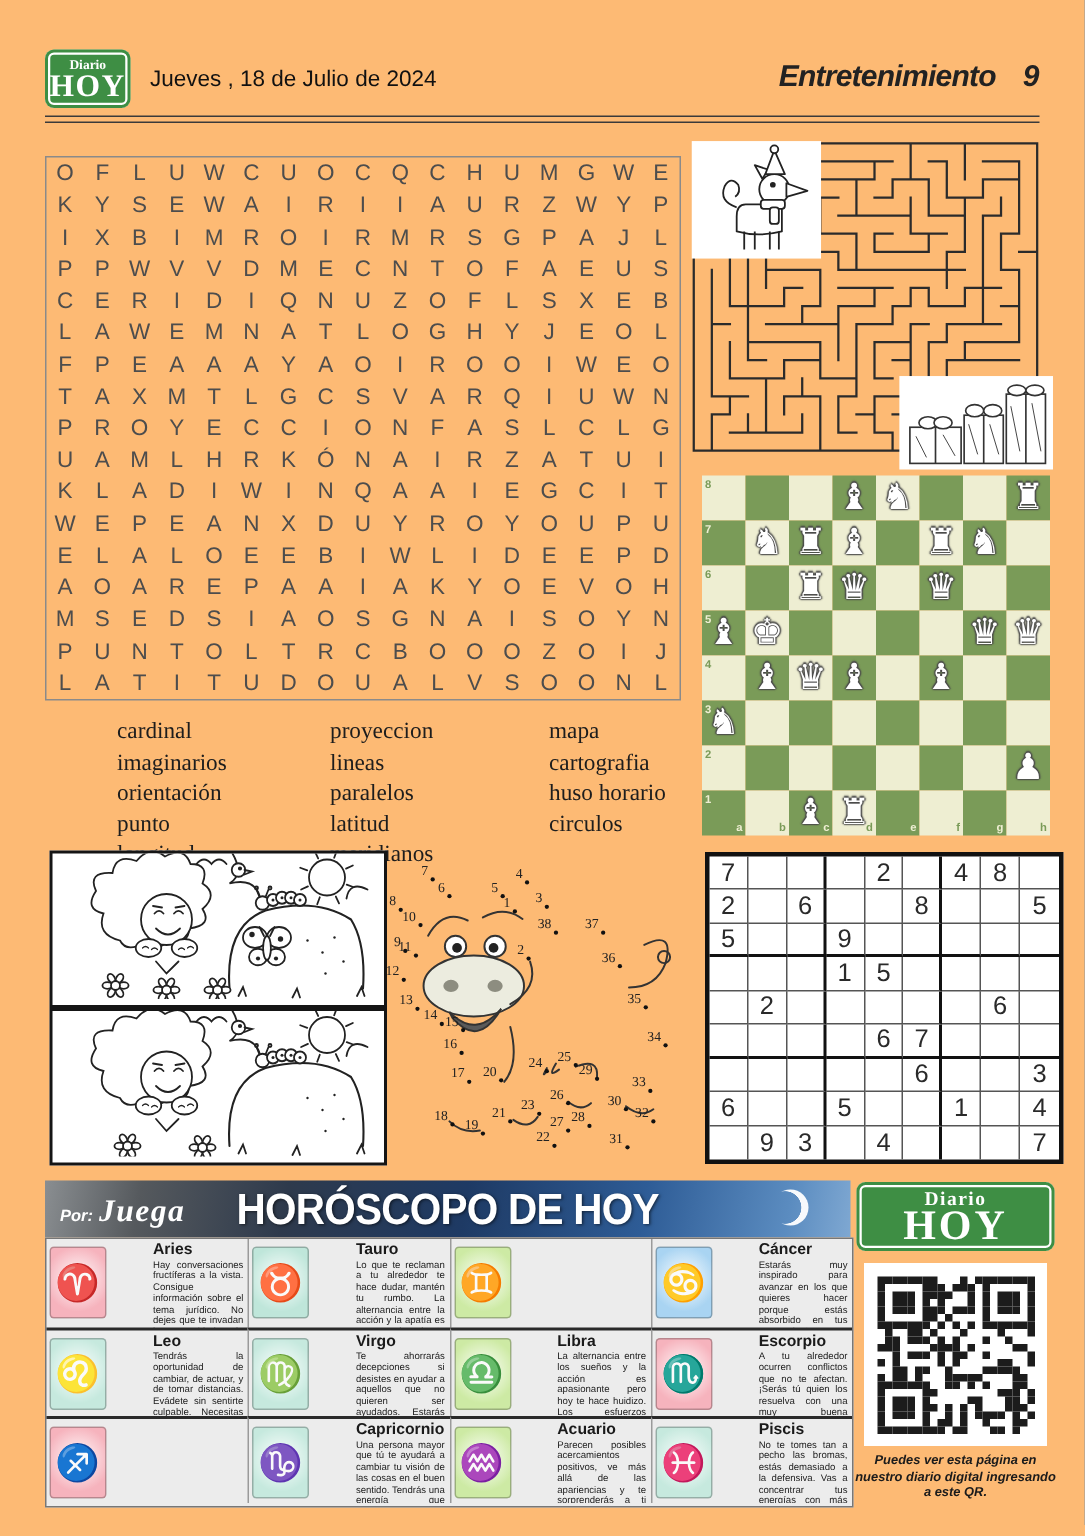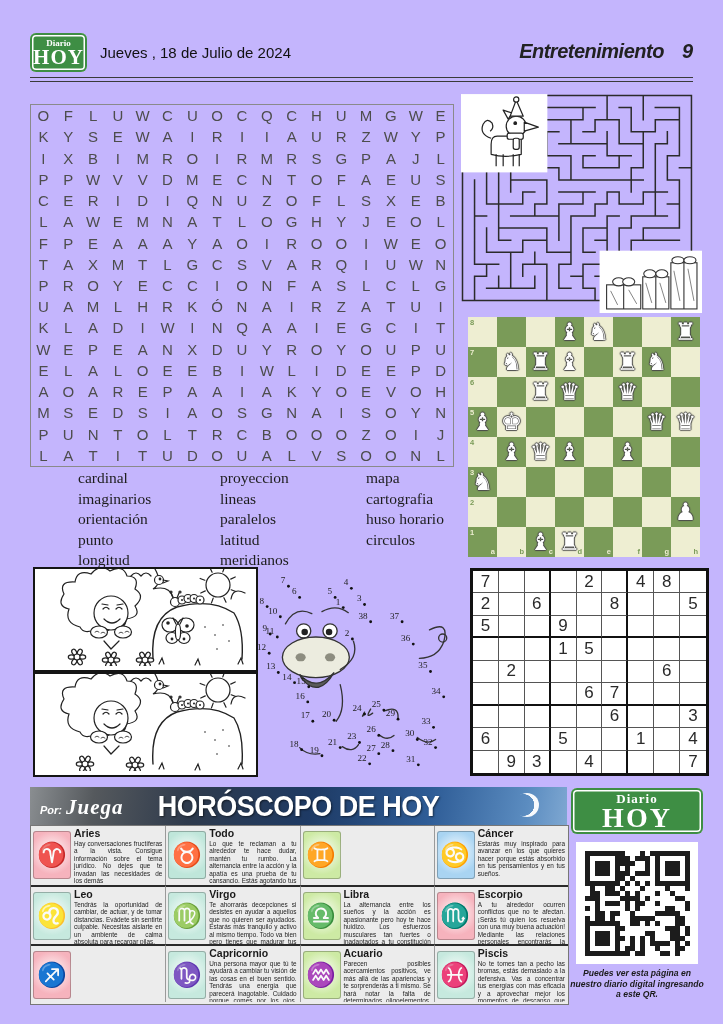--- a/index.html
+++ b/index.html
@@ -1,16 +1,16 @@
 <!DOCTYPE html>
 <html><head>
 <meta charset="utf-8">
 <style>
   html,body{margin:0;padding:0;background:#9a9a9a;}
-  .page{position:relative;width:723px;height:1024px;background:#c4b5fd;margin:0 auto;
+  .page{position:relative;width:723px;height:1024px;background:#fdba74;margin:0 auto;
         font-family:"Liberation Sans",sans-serif;overflow:hidden;color:#222;}
   .abs{position:absolute;}
 
   
   .logo{background:#3e8e44;border-radius:6px;display:flex;flex-direction:column;
         align-items:center;justify-content:center;box-shadow:inset 0 0 0 2px #3e8e44, inset 0 0 0 3.5px #ffffff;}
   .logo .lt{font-family:"Liberation Serif",serif;font-weight:bold;color:#fff;line-height:1;}
   .logo .lm{font-family:"Liberation Serif",serif;font-weight:bold;color:#fff;line-height:.9;}
   .hdr-logo{left:30px;top:33px;width:57px;height:39px;}
   .hdr-logo .lt{font-size:9px;}
@@ -20,21 +20,21 @@
   .hdr-section{font-size:20px;font-weight:bold;font-style:italic;letter-spacing:-.5px;}
   .hdr-page{font-size:20px;font-weight:bold;font-style:italic;}
   .hdr-rule{left:30px;top:77px;width:663px;height:3px;border-top:1.5px solid #3a3a3a;border-bottom:1.5px solid #3a3a3a;}
 
   
   .ws{left:30px;top:104px;width:422px;height:361px;border:1px solid #8a8a8a;
       display:grid;grid-template-rows:repeat(17,1fr);}
   .ws-row{display:grid;grid-template-columns:repeat(17,1fr);}
   .ws-cell{display:flex;align-items:center;justify-content:center;font-size:15px;color:#4d4d4d;}
 
-  .wl{left:78px;top:468px;width:560px;display:flex;font-family:"Liberation Serif",serif;font-size:15.5px;color:#1d1d1d;}
+  .wl{left:78px;top:478px;width:560px;display:flex;font-family:"Liberation Serif",serif;font-size:15.5px;color:#1d1d1d;}
   .wl-col{line-height:20.5px;}
   .wl-col1{width:142px;}
   .wl-col2{width:146px;}
   .wl-col3{width:160px;}
 
   
   .maze{left:461px;top:93px;width:242px;height:220px;}
 
   
   .chess{left:468px;top:317px;width:232px;height:240px;display:grid;
@@ -73,21 +73,21 @@
            transform:scaleY(1.08);text-shadow:1px 1px 2px rgba(0,0,0,.55);font-family:"Liberation Sans",sans-serif;}
   .moon{position:absolute;right:28px;top:6px;width:24px;height:24px;border-radius:50%;
         background:radial-gradient(circle at 35% 50%, rgba(255,255,255,0) 54%, rgba(255,255,255,.95) 56%);}
   .h-grid{left:30px;top:825px;width:537px;height:178px;background:#ececec;border:1px solid #777;
           display:grid;grid-template-columns:repeat(4,1fr);grid-template-rows:59px 59px 58px;}
   .h-cell{position:relative;border-left:1px solid #9a9a9a;padding:2px 3px 1px 2px;display:flex;gap:3px;overflow:hidden;}
   .h-cell.c0{border-left:none;}
   .h-cell.r1,.h-cell.r2{border-top:2px solid #2a2a2a;}
   .h-icon{flex:0 0 36px;height:46px;margin-top:3px;border-radius:3px;border:1px solid rgba(0,0,0,.25);
           display:flex;align-items:center;justify-content:center;font-size:24px;}
-  .h-body{flex:1;min-width:0;}
+  .h-body{flex:1;min-width:0;margin-left:28px;}
   .h-name{font-size:10.5px;font-weight:bold;color:#1a1a1a;line-height:11px;margin-bottom:1px;}
   .h-text{font-size:6.4px;line-height:7.4px;color:#1c1c1c;text-align:justify;font-weight:500;}
 
   
   .qr-logo{left:571px;top:788px;width:132px;height:46px;}
   .qr-logo .lt{font-size:13px;letter-spacing:1px;}
   .qr-logo .lm{font-size:28px;letter-spacing:2px;}
   .qr-box{left:576px;top:842px;width:122px;height:122px;background:#fff;display:flex;align-items:center;justify-content:center;}
   .qr-cap{left:569px;top:968px;width:136px;font-size:8.6px;font-weight:bold;text-align:center;line-height:10.5px;color:#1b1b1b;font-style:italic;}
 </style>
@@ -1004,21 +1004,21 @@
       <div class="h-cell c0 r0">
         <div class="h-icon" style="background: radial-gradient(circle at 50% 45%, rgb(255, 255, 255) 0%, rgb(246, 179, 189) 70%); color: rgb(181, 58, 55);">♈</div>
         <div class="h-body">
           <div class="h-name">Aries</div>
           <div class="h-text">Hay conversaciones fructíferas a la vista. Consigue información sobre el tema jurídico. No dejes que te invadan las necesidades de los demás</div>
         </div>
       </div>
       <div class="h-cell c1 r0">
         <div class="h-icon" style="background: radial-gradient(circle at 50% 45%, rgb(255, 255, 255) 0%, rgb(191, 230, 218) 70%); color: rgb(47, 125, 109);">♉</div>
         <div class="h-body">
-          <div class="h-name">Todo</div>
+          <div class="h-name">Tauro</div>
           <div class="h-text">Lo que te reclaman a tu alrededor te hace dudar, mantén tu rumbo. La alternancia entre la acción y la apatía es una prueba de tu cansancio. Estás agotando tus reservas así que procura frenar tus impulsos.</div>
         </div>
       </div>
       <div class="h-cell c2 r0">
         <div class="h-icon" style="background: radial-gradient(circle at 50% 45%, rgb(255, 255, 255) 0%, rgb(205, 234, 164) 70%); color: rgb(90, 141, 58);">♊</div>
       </div>
       <div class="h-cell c3 r0">
         <div class="h-icon" style="background: radial-gradient(circle at 50% 45%, rgb(255, 255, 255) 0%, rgb(169, 212, 242) 70%); color: rgb(45, 111, 176);">♋</div>
         <div class="h-body">
           <div class="h-name">Cáncer</div>

